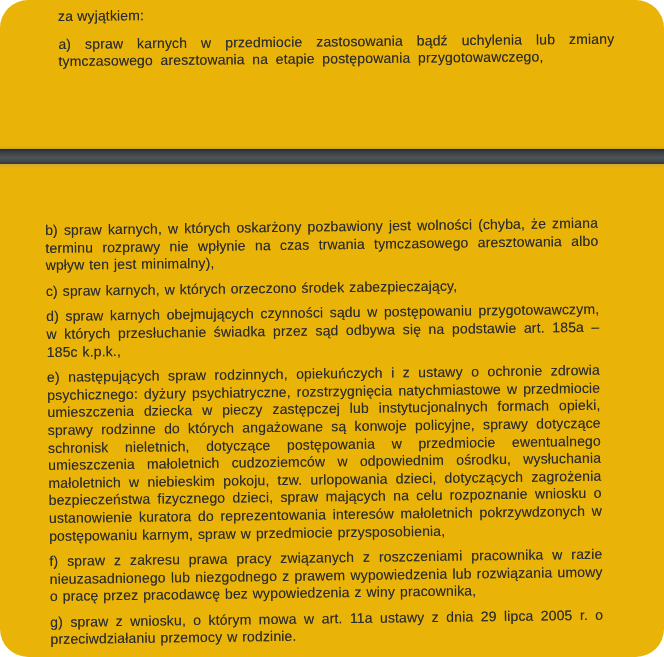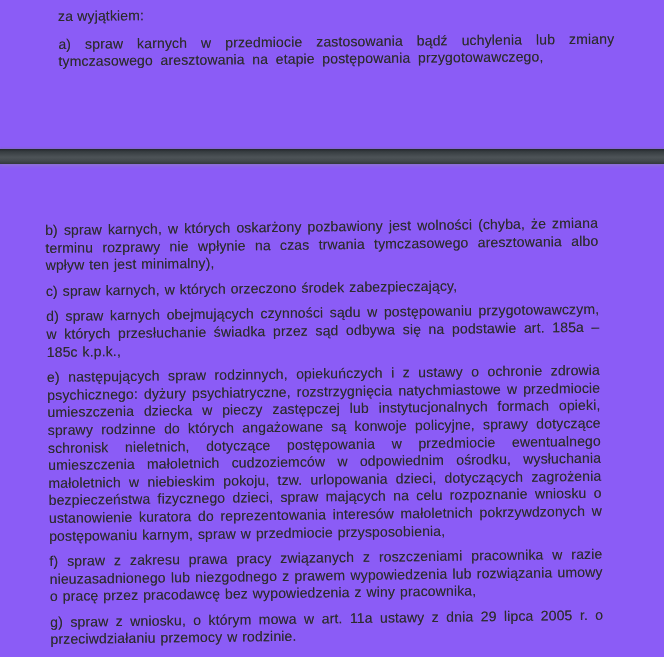--- a/index.html
+++ b/index.html
@@ -1,22 +1,23 @@
 <!DOCTYPE html>
 <html lang="pl"><head>
 <meta charset="utf-8">
 <style>
   html, body { margin: 0; padding: 0; background: #ffffff; }
   .screen {
     position: relative;
     width: 664px;
     height: 657px;
-    background: #8b5cf6;
+    background: #eab308;
     overflow: hidden;
     font-family: "Liberation Sans", sans-serif;
+    border-radius: 28px;
   }
   
   .doc-text p {
     margin: 0 0 8px 0;
     font-size: 14px;
     line-height: 17.6px;
     color: #2c2c2c;
     text-align: justify;
     letter-spacing: 0.15px;
     text-shadow: 0 0 0.5px rgba(44,44,44,0.55);

